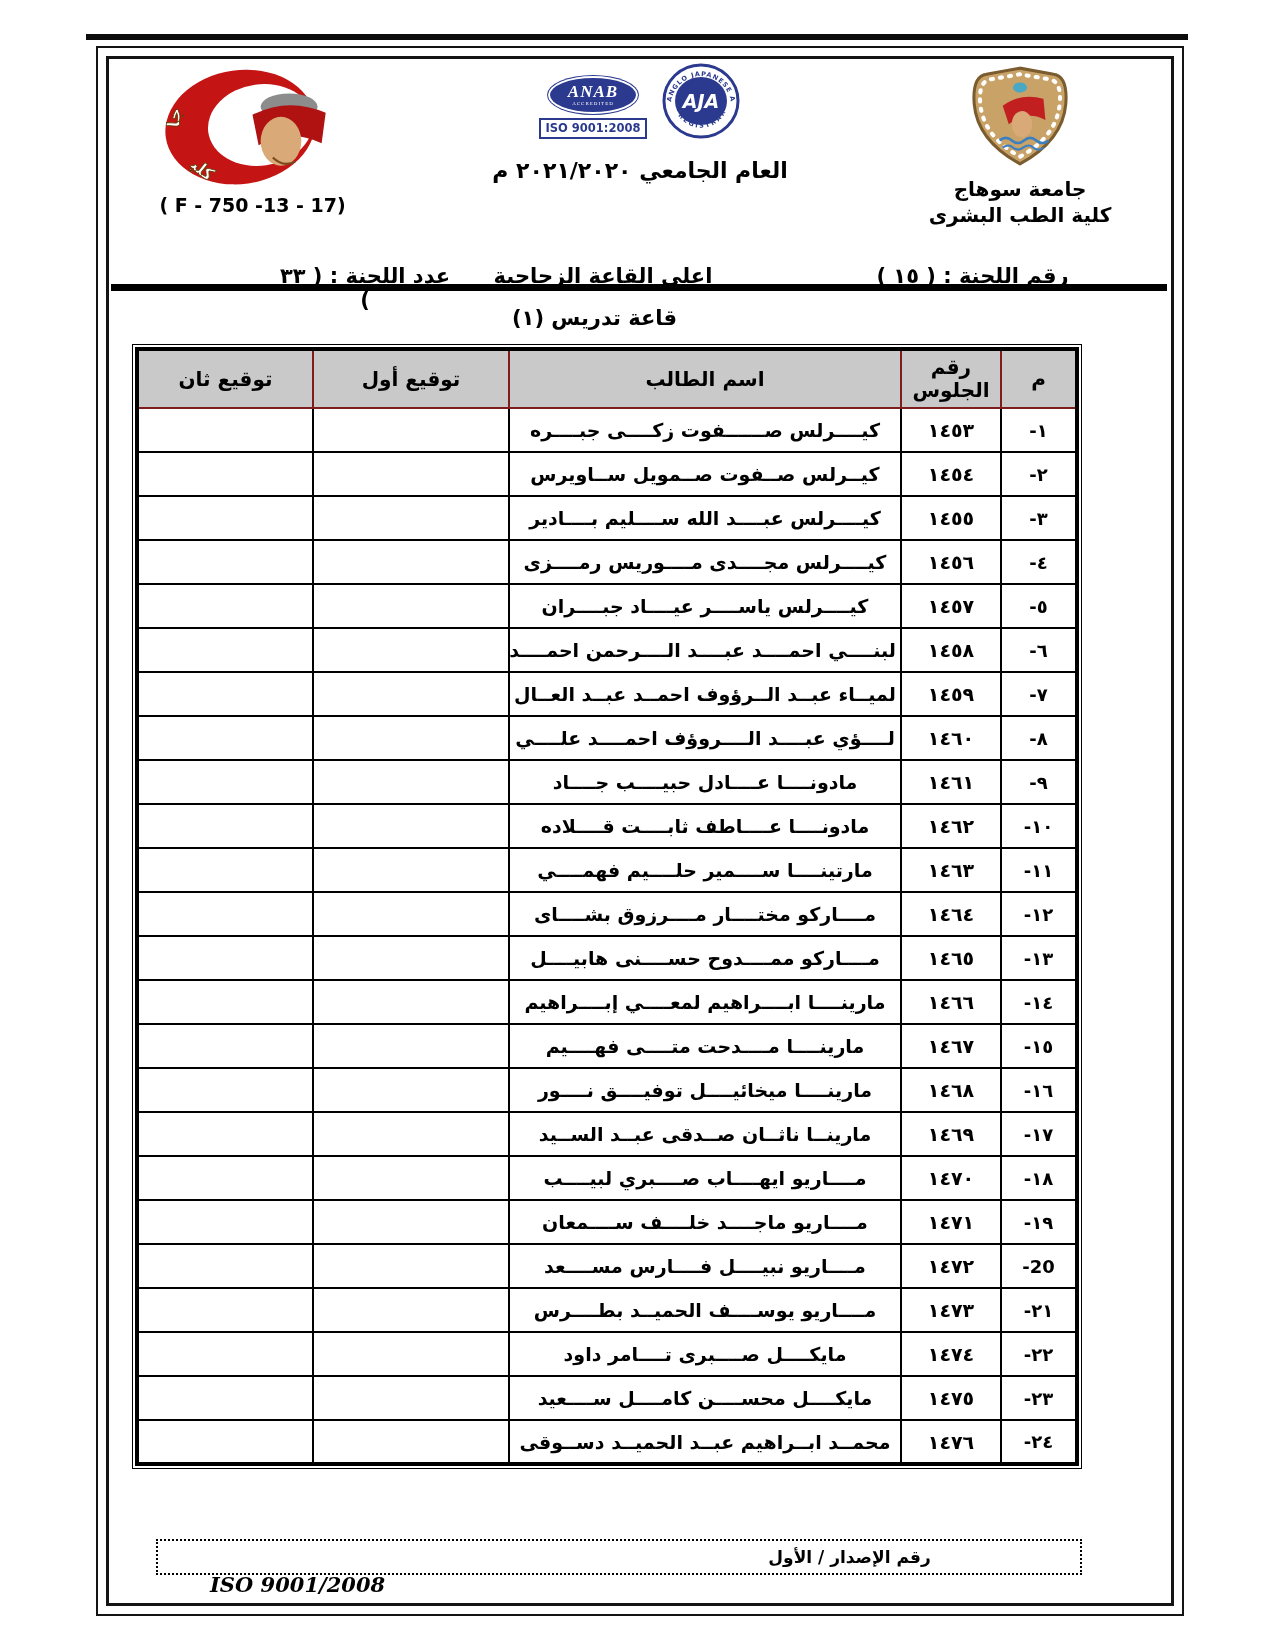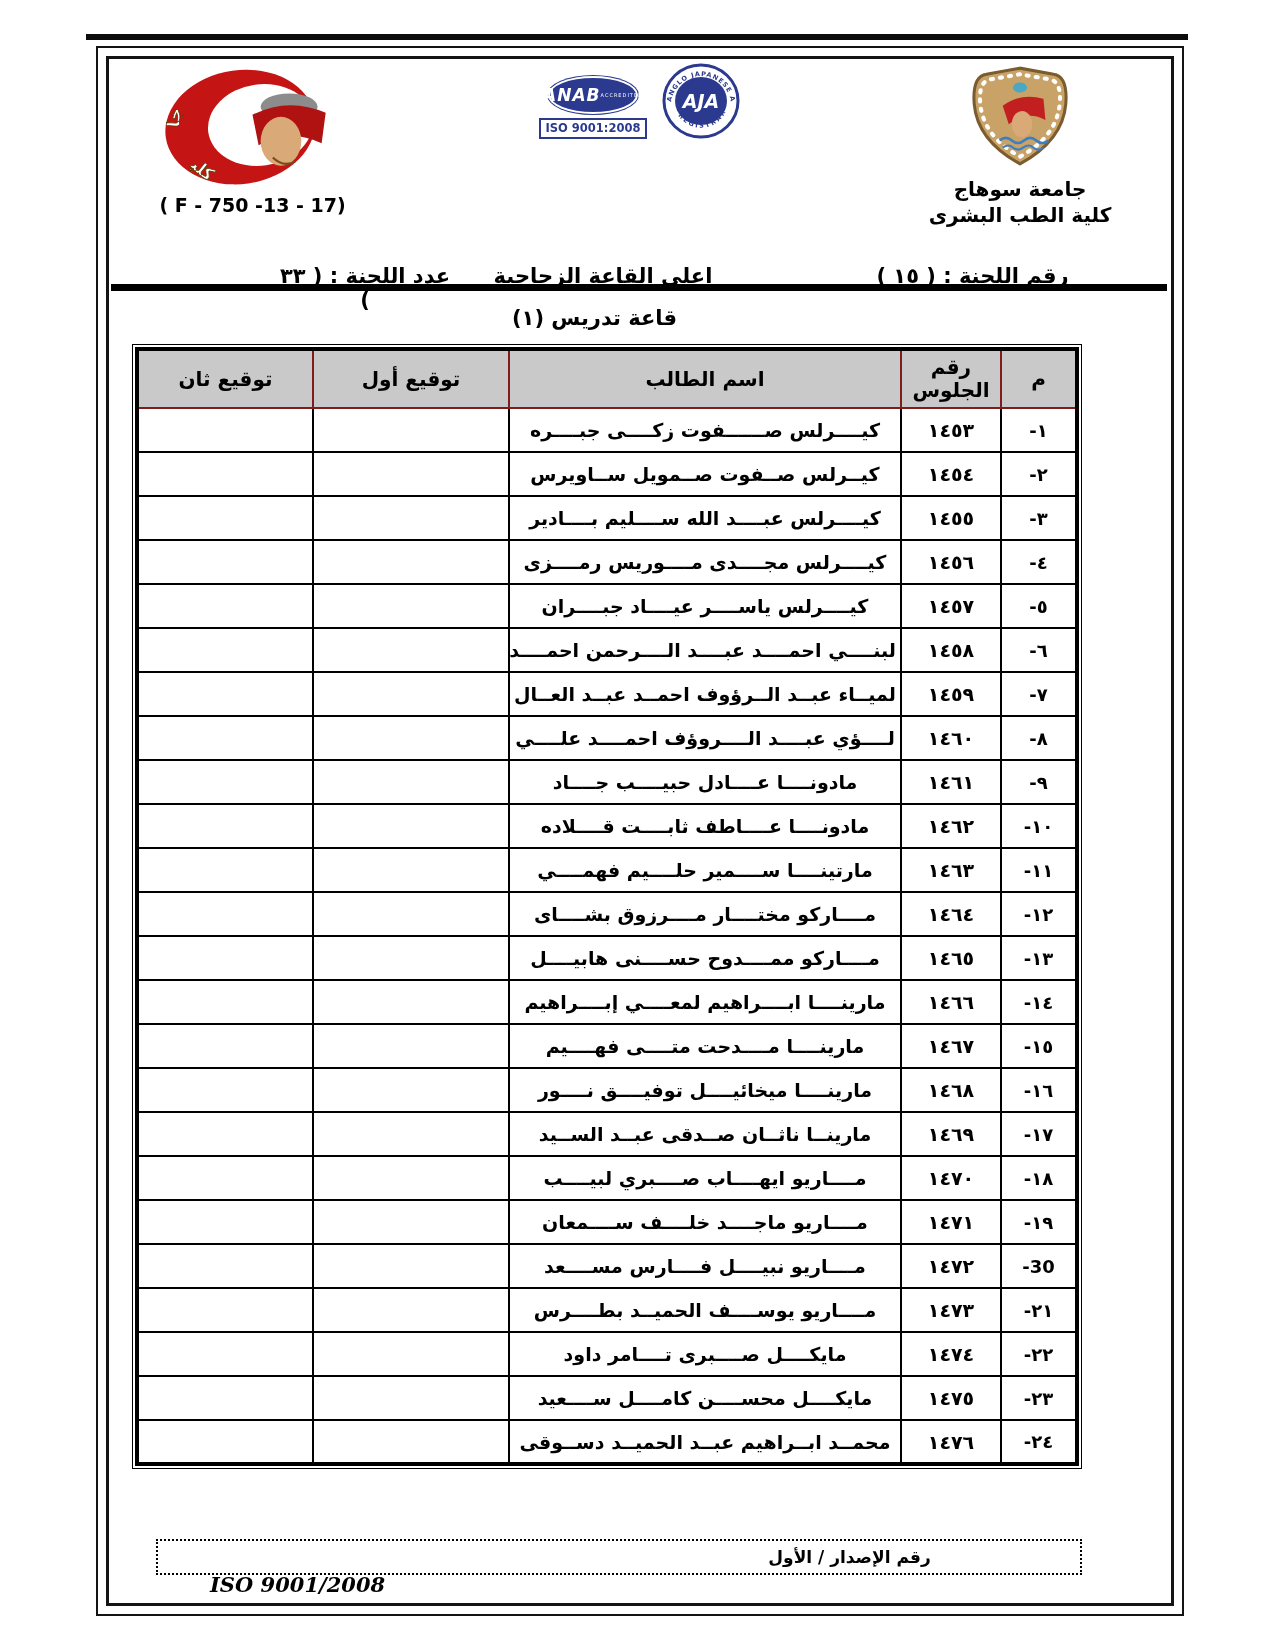--- a/index.html
+++ b/index.html
@@ -12,22 +12,22 @@
   .frame-outer{left:96px;top:46px;width:1084px;height:1566px;border:2px solid #141414;}
   .frame-inner{left:106px;top:56px;width:1062px;height:1544px;border:3px solid #141414;}
 
   
   .hdr-univ{left:900px;top:64px;width:240px;text-align:center;}
   .hdr-univ .logo{display:block;margin:0 auto 8px auto;}
   .hdr-univ .t{font-size:20px;font-weight:bold;line-height:1.3;}
   .hdr-center{left:455px;top:62px;width:370px;text-align:center;}
   .badges{display:flex;justify-content:center;align-items:flex-start;gap:14px;height:88px;direction:ltr;}
   .anab-block{display:flex;flex-direction:column;align-items:center;margin-top:14px;}
-  .anab-oval{width:90px;height:38px;background:#2b3a8f;border-radius:50%;display:flex;flex-direction:row;
-             justify-content:center;align-items:center;box-shadow:inset 0 0 0 2px #fff,0 0 0 1px #2b3a8f;}
+  .anab-oval{width:90px;height:38px;background:#2b3a8f;border-radius:50%;display:flex;flex-direction:column;
+             justify-content:center;align-items:center;box-shadow:inset 0 0 0 2px #fff,0 0 0 1px #2b3a8f;font-family:Liberation Serif, serif;}
   .anab-oval .a1{color:#fff;font-weight:bold;font-style:italic;font-size:17px;line-height:1;letter-spacing:1px;}
   .anab-oval .a2{color:#fff;font-size:5px;line-height:1.4;letter-spacing:1px;}
   .iso-box{margin-top:4px;border:2px solid #2b3a8f;background:#fff;color:#2b3a8f;font-weight:bold;
            font-size:11.5px;padding:1px 5px;line-height:1.3;}
   .grade{margin-top:4px;font-size:22px;font-weight:bold;}
   .year{margin-top:8px;font-size:22px;font-weight:bold;}
   .hdr-admin{left:135px;top:64px;width:235px;text-align:center;}
   .hdr-admin .t1{font-size:19px;font-weight:bold;margin-top:4px;}
   .hdr-admin .t2{font-size:19px;font-weight:bold;direction:ltr;margin-top:4px;}
 
@@ -102,20 +102,21 @@
         <text font-size="6.5" font-weight="bold" fill="#2b3a8f" letter-spacing="1">
           <textPath href="#aja-top" startOffset="4">ANGLO JAPANESE AMERICAN</textPath>
         </text>
         <text font-size="6.5" font-weight="bold" fill="#2b3a8f" letter-spacing="2">
           <textPath href="#aja-bot" startOffset="8">REGISTRARS</textPath>
         </text>
         <ellipse cx="40" cy="39" rx="26" ry="24" fill="#2b3a8f"></ellipse>
         <text x="40" y="46" text-anchor="middle" font-size="19" font-weight="bold" font-style="italic" fill="#fff">AJA</text>
       </svg>
     </div>
+    <div class="year">العام الجامعي ٢٠٢١/٢٠٢٠ م</div>
   </div>
 
   <div class="abs hdr-admin">
     <svg width="205" height="122" viewBox="0 0 200 120">
       <defs>
         <path id="arc-top" d="M 28,62 A 74,64 0 0 1 168,34"></path>
         <path id="arc-bot" d="M 40,102 A 80,64 0 0 0 178,86"></path>
       </defs>
       <ellipse cx="88" cy="62" rx="74" ry="56" fill="#c41414" transform="rotate(-8 88 62)"></ellipse>
       <ellipse cx="108" cy="60" rx="52" ry="40" fill="#fff" transform="rotate(-8 108 60)"></ellipse>
@@ -286,21 +287,21 @@
       <td class="sig2"></td>
     </tr>
           <tr>
       <td class="idx">١٩-</td>
       <td class="seat">١٤٧١</td>
       <td class="name">مــــاريو ماجــــد خلــــف ســــمعان</td>
       <td class="sig1"></td>
       <td class="sig2"></td>
     </tr>
           <tr>
-      <td class="idx">30-</td>
+      <td class="idx">20-</td>
       <td class="seat">١٤٧٢</td>
       <td class="name">مــــاريو نبيــــل فــــارس مســــعد</td>
       <td class="sig1"></td>
       <td class="sig2"></td>
     </tr>
           <tr>
       <td class="idx">٢١-</td>
       <td class="seat">١٤٧٣</td>
       <td class="name">مــــاريو يوســــف الحميــد بطــــرس</td>
       <td class="sig1"></td>

